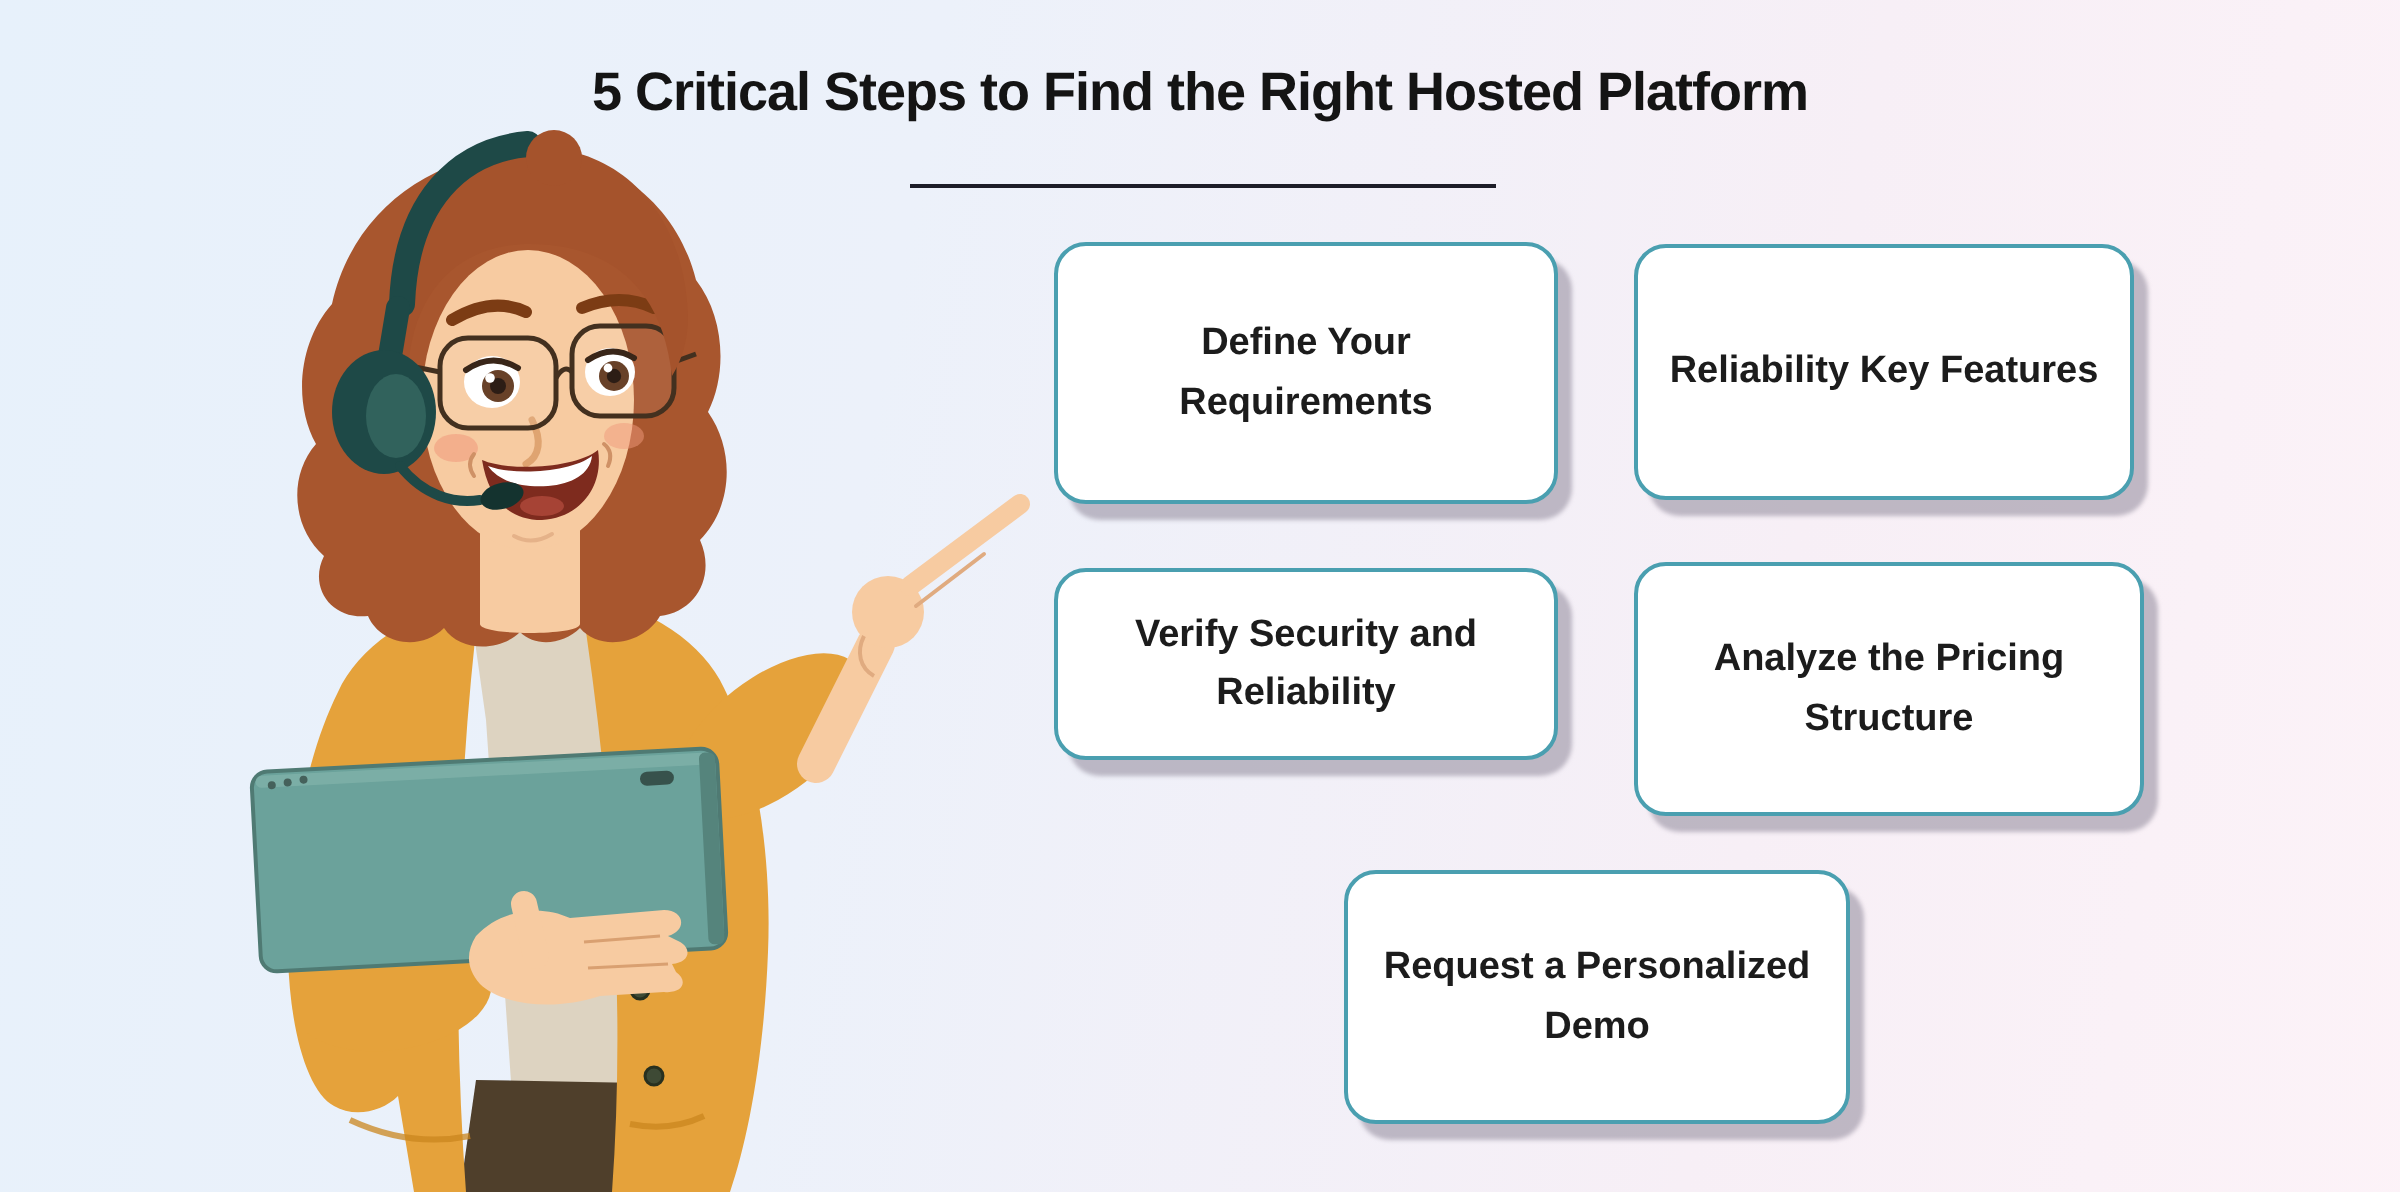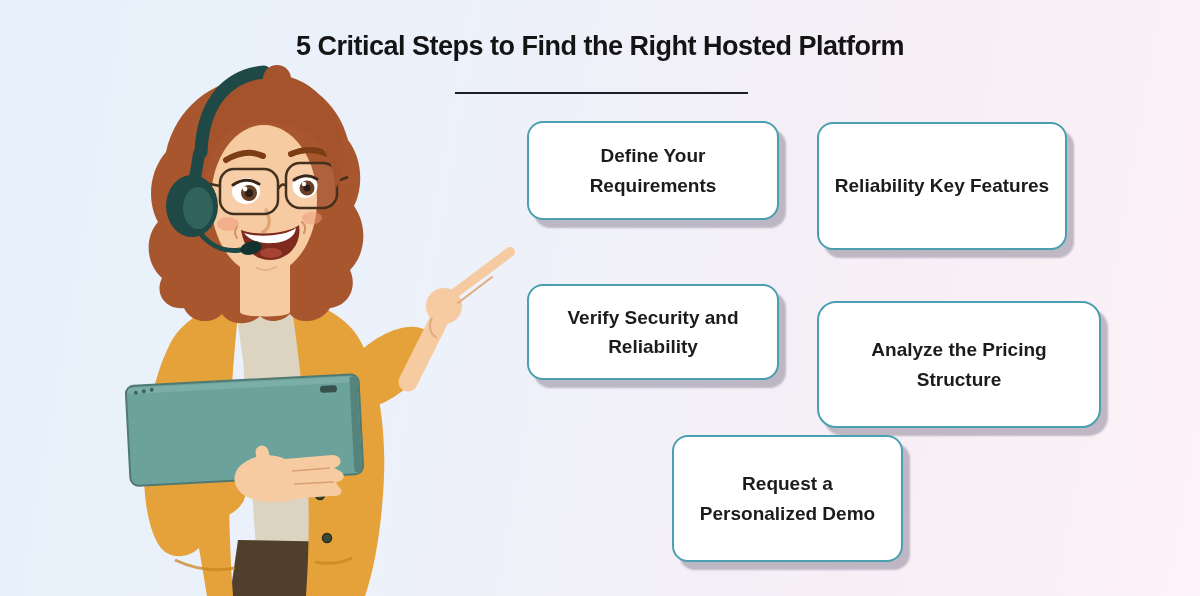--- a/index.html
+++ b/index.html
@@ -17,25 +17,25 @@
     position:absolute;left:455px;top:92px;width:293px;height:2px;background:#1d1d28;
   }
   .figure{position:absolute;left:0;top:0;}
   .card{
     position:absolute;background:#ffffff;border:2px solid #4a9fb0;border-radius:16px;
     box-shadow:7px 8px 2px rgba(151,145,162,0.60);
     display:flex;align-items:center;justify-content:center;text-align:center;
     font-weight:bold;font-size:19px;line-height:1.55;color:#1c1c1c;
     padding:0 14px;box-sizing:border-box;
   }
-  .c1{left:527px;top:121px;width:252px;height:99px;}
+  .c1{left:527px;top:121px;width:252px;height:131px;}
   .c2{left:817px;top:122px;width:250px;height:128px;}
   .c3{left:527px;top:284px;width:252px;height:96px;}
-  .c4{left:817px;top:301px;width:284px;height:127px;border-radius:19px;}
-  .c5{left:672px;top:435px;width:231px;height:127px;}
+  .c4{left:817px;top:281px;width:255px;height:127px;}
+  .c5{left:672px;top:435px;width:253px;height:127px;}
 </style>
 </head>
 <body>
 
 <div class="stage">
 
   <div class="title">5 Critical Steps to Find the Right Hosted Platform</div>
   <div class="underline"></div>
 
   <svg class="figure" width="560" height="596" viewBox="0 0 560 596" aria-hidden="true">

